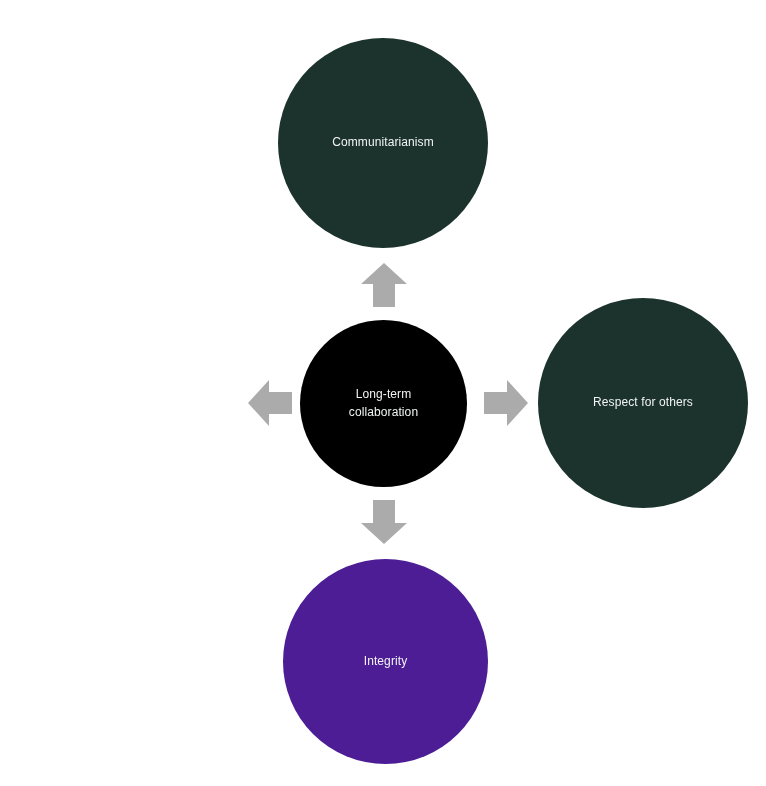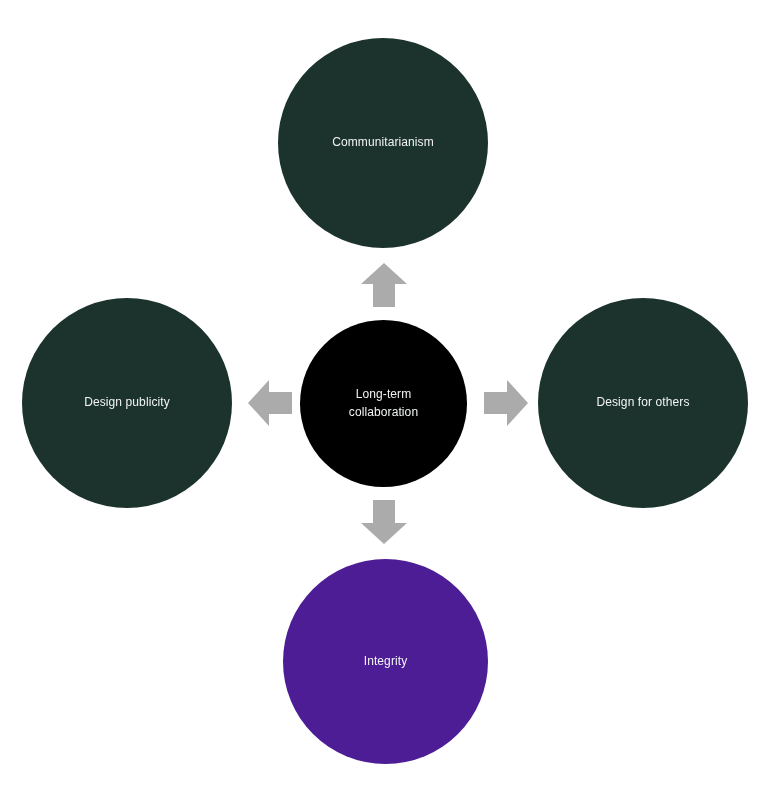--- a/index.html
+++ b/index.html
@@ -47,26 +47,23 @@
 </style>
 </head>
 <body>
 
 <div id="canvas">
 
   <div class="node" style="left:278px; top:38px; width:210px; height:210px; background:#1b332c;">
     <span class="node-label">Communitarianism</span>
   </div>
 
-  <div class="node" style="left:22px; top:298px; width:210px; height:210px; background:#1b332c;">
-    <span class="node-label">Design publicity</span>
-  </div>
 
   <div class="node" style="left:538px; top:298px; width:210px; height:210px; background:#1b332c;">
-    <span class="node-label">Design for others</span>
+    <span class="node-label">Respect for others</span>
   </div>
 
   <div class="node" style="left:283px; top:559px; width:205px; height:205px; background:#4c1d95;">
     <span class="node-label">Integrity</span>
   </div>
 
   <div class="node" style="left:300px; top:320px; width:167px; height:167px; background:#000000;">
     <span class="node-label">Long-term
 collaboration</span>
   </div>

